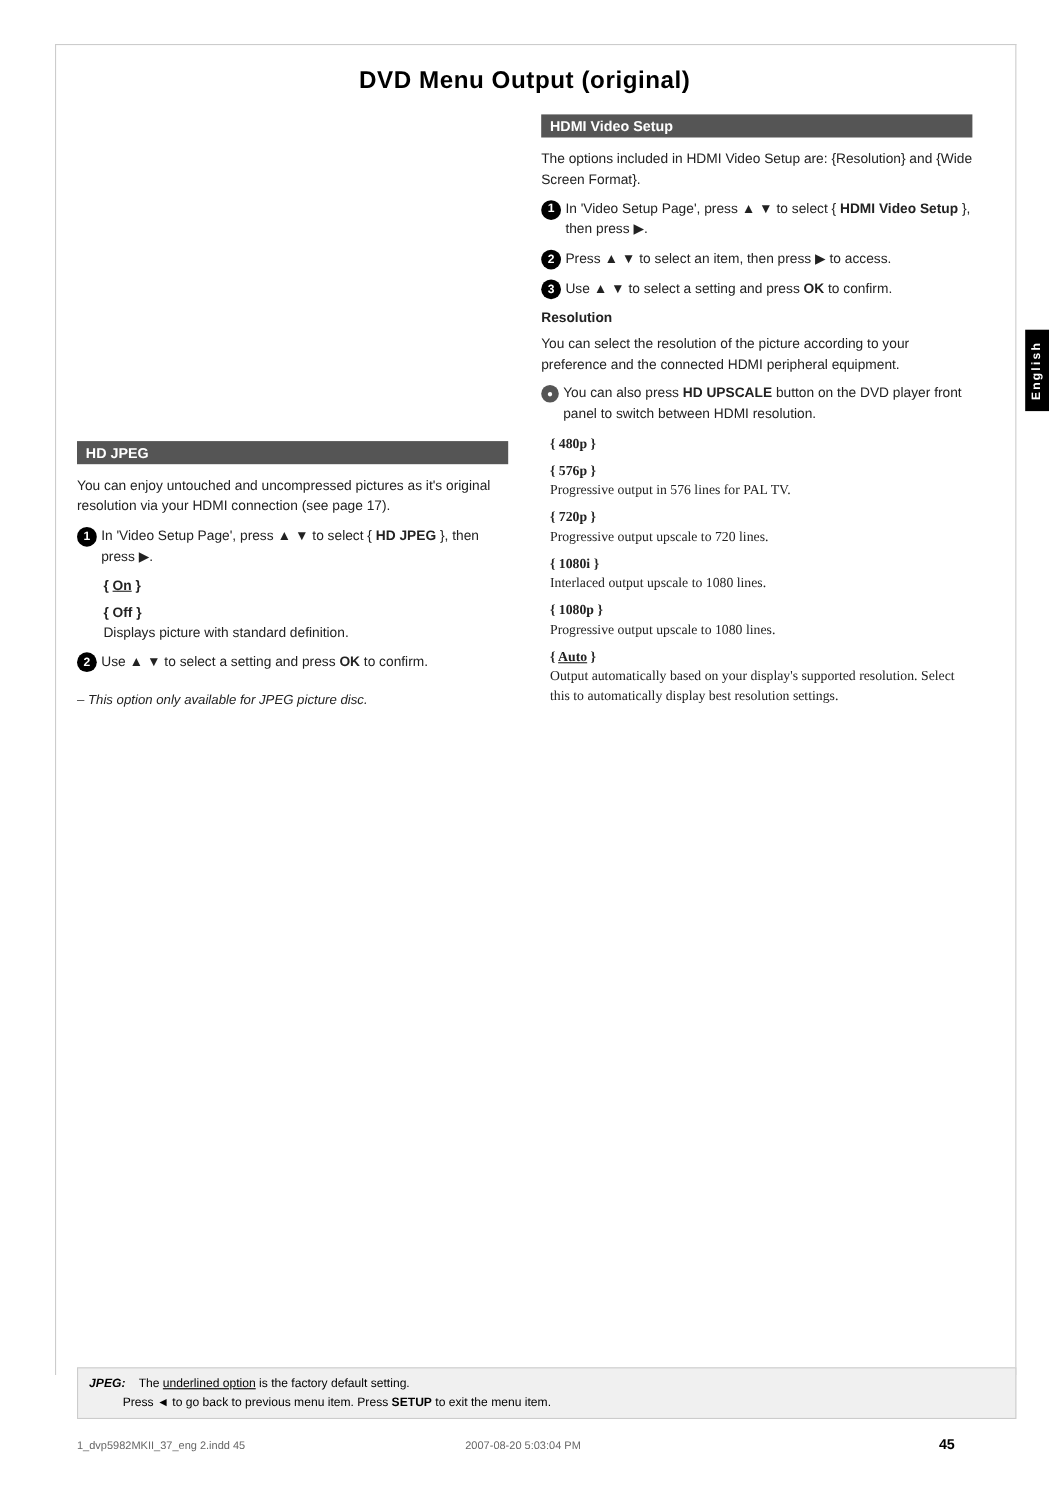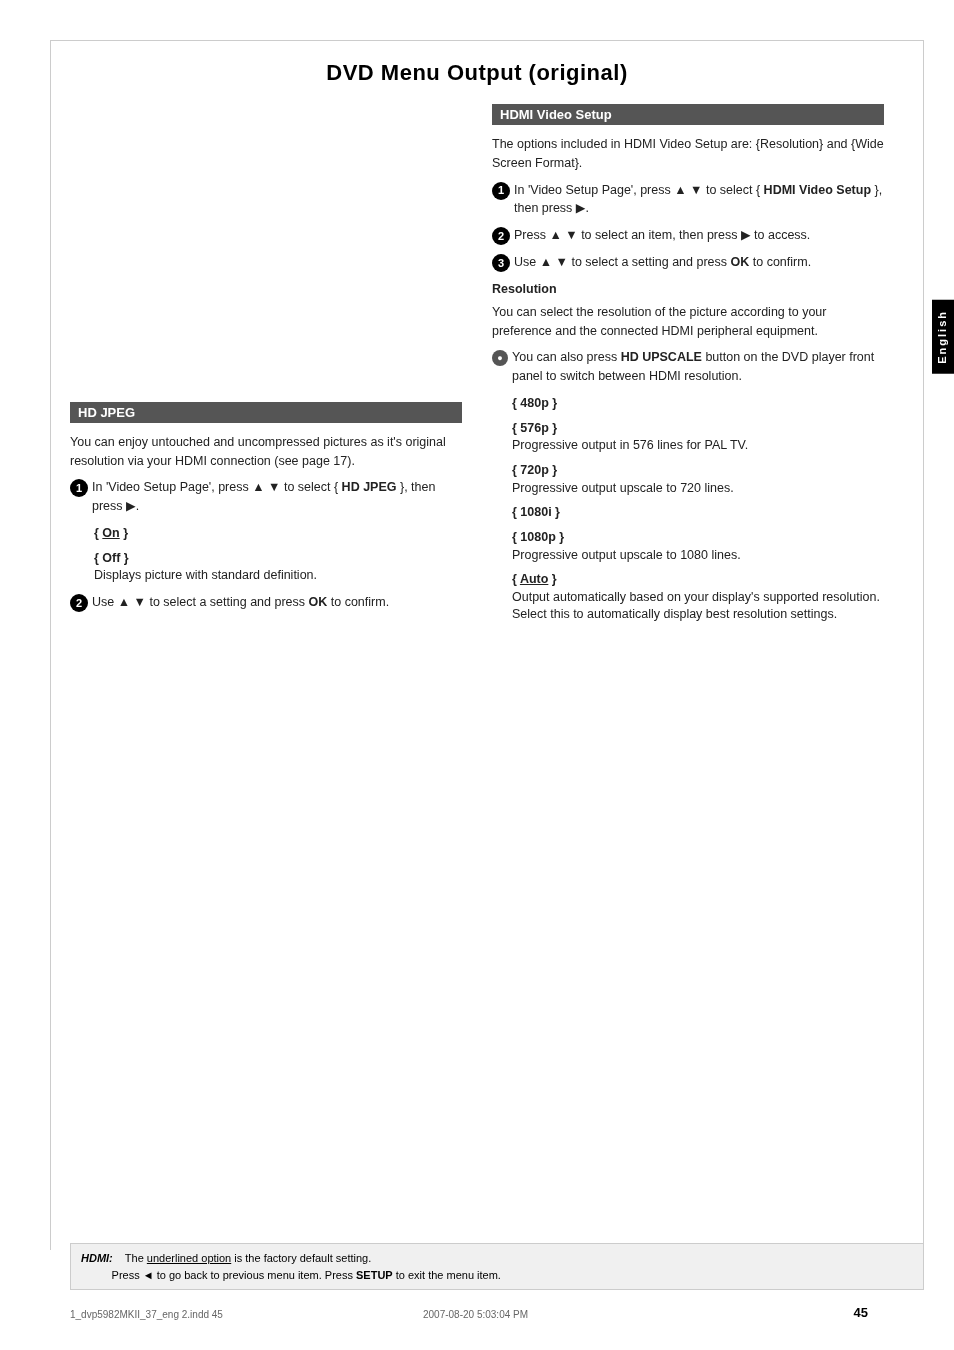--- a/index.html
+++ b/index.html
@@ -240,20 +240,21 @@
         </div>
 
         <div class="step" style="margin-top:8px;">
           <div class="step-num">2</div>
           <div class="step-content">
             Use <span>▲</span> <span>▼</span> to select a setting and press <strong>OK</strong> to confirm.
           </div>
         </div>
 
         <div class="tip-block" style="margin-top:16px;">
+          <div>– <em>This option only available for JPEG picture disc.</em></div>
         </div>
 
       </div>
     </div>
 
     <div class="col-right">
 
       <div class="section-header">HDMI Video Setup</div>
 
       <div class="section-body">
@@ -285,59 +286,60 @@
         </div>
         <p style="margin:4px 0 8px 0;">You can select the resolution of the picture according to your preference and the connected HDMI peripheral equipment.</p>
 
         <div class="step">
           <div class="bullet-circle">●</div>
           <div class="step-content">
             You can also press <strong>HD UPSCALE</strong> button on the DVD player front panel to switch between HDMI resolution.
           </div>
         </div>
 
-        <div style="margin-left:20px; margin-top:6px;">
+        <div style="margin-left:8px; margin-top:6px;font-family:Liberation Serif, serif;">
 
           <div class="option-block">
             <div class="option-label">{ <strong>480p</strong> }</div>
           </div>
 
           <div class="option-block">
             <div class="option-label">{ <strong>576p</strong> }</div>
             <div class="option-desc">Progressive output in 576 lines for PAL TV.</div>
           </div>
 
           <div class="option-block">
             <div class="option-label">{ <strong>720p</strong> }</div>
             <div class="option-desc">Progressive output upscale to 720 lines.</div>
           </div>
 
           <div class="option-block">
             <div class="option-label">{ <strong>1080i</strong> }</div>
+            <div class="option-desc">Interlaced output upscale to 1080 lines.</div>
           </div>
 
           <div class="option-block">
             <div class="option-label">{ <strong>1080p</strong> }</div>
             <div class="option-desc">Progressive output upscale to 1080 lines.</div>
           </div>
 
           <div class="option-block">
             <div class="option-label">{ <strong><u>Auto</u></strong> }</div>
             <div class="option-desc">Output automatically based on your display's supported resolution. Select this to automatically display best resolution settings.</div>
           </div>
 
         </div>
 
       </div>
     </div>
 
   </div>
 
   <div class="footer-tips">
-    <span class="tips-label">HDMI:</span>
+    <span class="tips-label">JPEG:</span>
     &nbsp;&nbsp;
     <span>The <u>underlined option</u> is the factory default setting.</span><br>
     &nbsp;&nbsp;&nbsp;&nbsp;&nbsp;&nbsp;&nbsp;&nbsp;&nbsp;
     <span>Press ◄ to go back to previous menu item. Press <strong>SETUP</strong> to exit the menu item.</span>
   </div>
 
   <div class="page-number">45</div>
 
   <div class="file-info">
     <span>1_dvp5982MKII_37_eng 2.indd   45</span>

